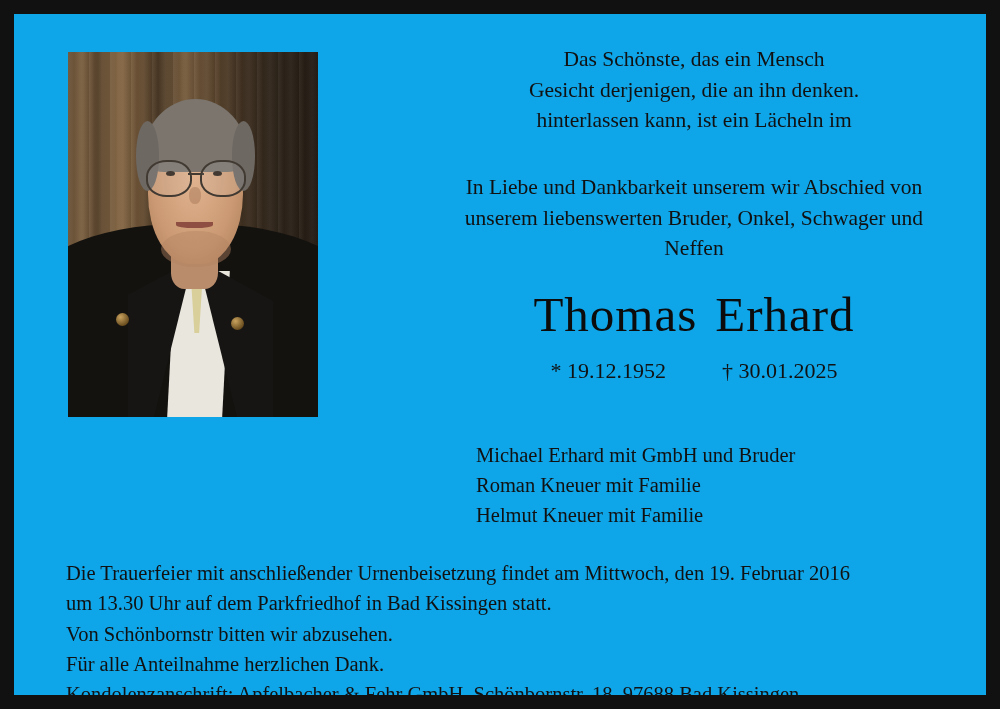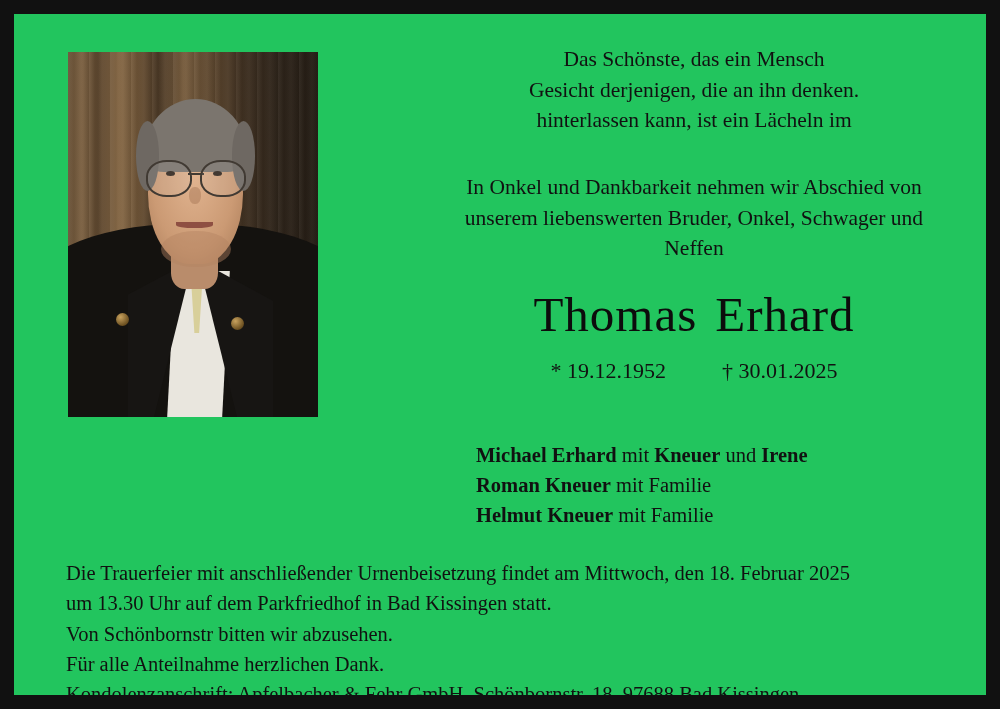--- a/index.html
+++ b/index.html
@@ -21,21 +21,21 @@
     height: 709px;
     box-sizing: border-box;
     background: #111111;
     padding: 14px;
   }
 
   .inner {
     position: relative;
     width: 100%;
     height: 100%;
-    background: #22c55e;
+    background: #0ea5e9;
     box-sizing: border-box;
     overflow: hidden;
   }
 
   
   .photo-wrap {
     position: absolute;
     left: 54px;
     top: 38px;
     width: 250px;
@@ -285,21 +285,21 @@
   .mourners {
     position: absolute;
     left: 462px;
     top: 426px;
     width: 470px;
     font-size: 20.5px;
     line-height: 1.47;
     color: #111;
   }
   .mourners .row { white-space: nowrap; }
-  .mourners strong { font-weight: bold; }
+  .mourners strong { font-weight: normal; }
   .mourners .light { font-weight: normal; }
 
   .footer {
     position: absolute;
     left: 52px;
     top: 544px;
     width: 900px;
     font-size: 20.5px;
     line-height: 1.48;
     color: #111;
@@ -338,47 +338,47 @@
       </div>
     </div>
 
     <div class="verse">
       <div>Das Schönste, das ein Mensch</div>
       <div>Gesicht derjenigen, die an ihn denken.</div>
       <div>hinterlassen kann, ist ein Lächeln im</div>
     </div>
 
     <div class="dedication">
-      <div>In Onkel und Dankbarkeit nehmen wir Abschied von</div>
+      <div>In Liebe und Dankbarkeit unserem wir Abschied von</div>
       <div>unserem liebenswerten Bruder, Onkel, Schwager und</div>
       <div>Neffen</div>
     </div>
 
     <div class="name">
       <span class="given">Thomas</span><span class="family">Erhard</span>
     </div>
 
     <div class="dates">
       <span class="birth">* 19.12.1952</span><span class="death">† 30.01.2025</span>
     </div>
 
     <div class="mourners">
       <div class="row">
-        <strong>Michael Erhard</strong><span class="light"> mit </span><strong>Kneuer</strong><span class="light"> und </span><strong>Irene</strong>
+        <strong>Michael Erhard</strong><span class="light"> mit </span><strong>GmbH</strong><span class="light"> und </span><strong>Bruder</strong>
       </div>
       <div class="row">
         <strong>Roman Kneuer</strong><span class="light"> mit Familie</span>
       </div>
       <div class="row">
         <strong>Helmut Kneuer</strong><span class="light"> mit Familie</span>
       </div>
     </div>
 
     <div class="footer">
-      <p class="p">Die Trauerfeier mit anschließender Urnenbeisetzung findet am Mittwoch, den 18. Februar 2025</p>
+      <p class="p">Die Trauerfeier mit anschließender Urnenbeisetzung findet am Mittwoch, den 19. Februar 2016</p>
       <p class="p">um 13.30 Uhr auf dem Parkfriedhof in Bad Kissingen statt.</p>
       <p class="p">Von Schönbornstr bitten wir abzusehen.</p>
       <p class="p">Für alle Anteilnahme herzlichen Dank.</p>
       <p class="p">Kondolenzanschrift:  Apfelbacher &amp; Fehr GmbH, Schönbornstr. 18, 97688 Bad Kissingen</p>
     </div>
 
   </div>
 </div>
 
 </body></html>

